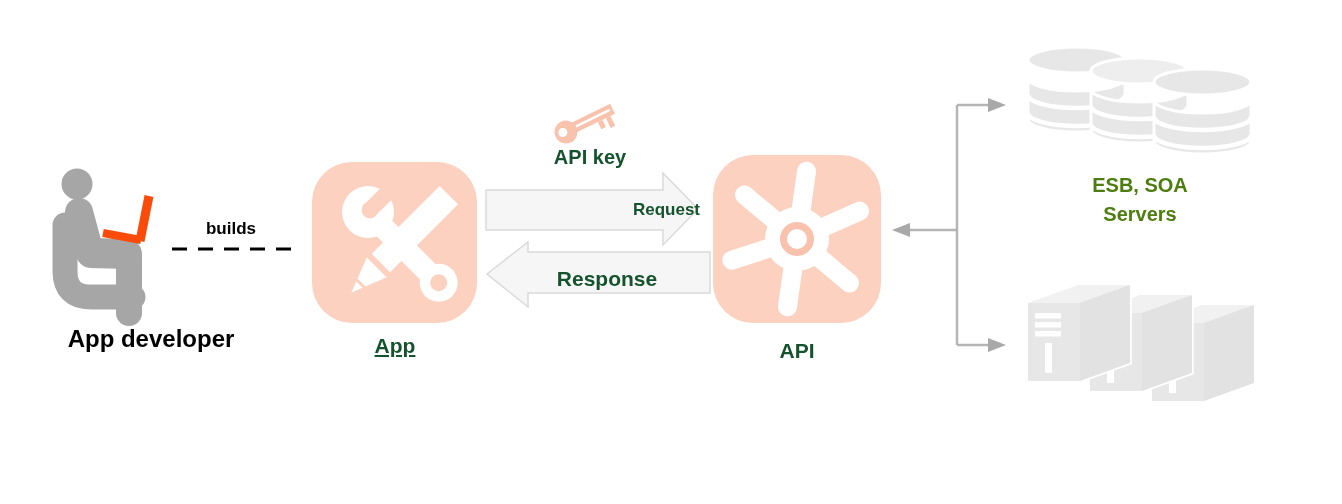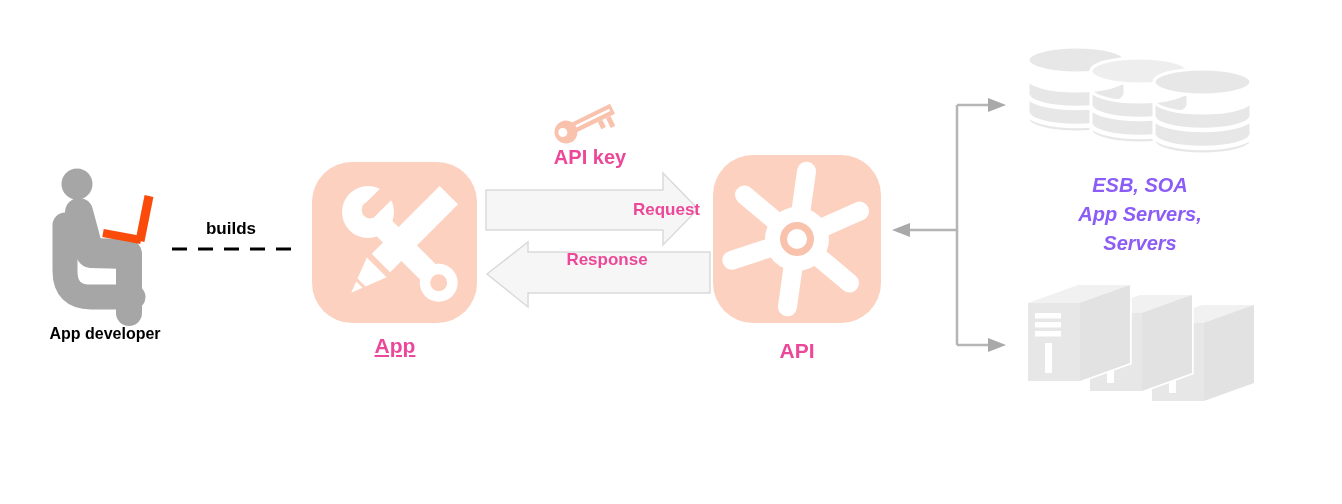--- a/index.html
+++ b/index.html
@@ -3,22 +3,22 @@
 <meta charset="utf-8">
 <style>
   html,body{margin:0;padding:0;background:#fff;}
   #canvas{
     position:relative;width:1342px;height:504px;background:#ffffff;
     font-family:"Liberation Sans", sans-serif;font-weight:bold;overflow:hidden;
   }
   .abs{position:absolute;}
   .lbl{position:absolute;text-align:center;font-weight:bold;}
   .lbl-black{color:#000000;}
-  .lbl-gray{color:#ec4899;}
-  .lbl-gray2{color:#8b5cf6;font-style:italic;}
+  .lbl-gray{color:#14532d;}
+  .lbl-gray2{color:#4d7c0f;}
   .icon-tile{
     position:absolute;background:#fcd1bf;border-radius:40px;
   }
   svg{display:block;}
 </style>
 </head>
 <body>
 
 <div id="canvas">
 
@@ -34,21 +34,21 @@
       <path d="M84,95 L84,150" stroke-width="26"></path>
     </g>
 
     <circle cx="32" cy="21" r="15.5" fill="#a6a6a6"></circle>
 
     <g fill="none" stroke="#fa4b0a">
       <path d="M58,70 L96,77" stroke-width="8"></path>
       <path d="M95,78 L104,33" stroke-width="9"></path>
     </g>
   </svg>
-  <div class="lbl lbl-black" style="left:0px;top:325px;width:210px;font-size:16px;">App developer</div>
+  <div class="lbl lbl-black" style="left:0px;top:325px;width:210px;font-size:24px;padding-left:46px;">App developer</div>
 
   <div class="lbl lbl-black" style="left:166px;top:219px;width:130px;font-size:17px;">builds</div>
   <svg class="abs" style="left:170px;top:246px;" width="136" height="8" viewBox="0 0 136 8">
     <line x1="2" y1="3" x2="131" y2="3" stroke="#000" stroke-width="3" stroke-dasharray="15 11"></line>
   </svg>
 
   <div class="icon-tile" style="left:312px;top:162px;width:165px;height:161px;">
     <svg width="165" height="161" viewBox="0 0 165 161">
 
       <g transform="translate(56,50) rotate(-45)">
@@ -79,21 +79,21 @@
       <circle cx="-3" cy="-1" r="4.5" fill="#fff"></circle>
     </g>
   </svg>
   <div class="lbl lbl-gray" style="left:520px;top:146px;width:140px;font-size:20px;">API key</div>
 
   <svg class="abs" style="left:480px;top:168px;" width="240" height="145" viewBox="0 0 240 145">
     <polygon points="6,22 183,22 183,5 218,41 183,77 183,62 6,62" fill="#f6f6f6" stroke="#dadada" stroke-width="1.5"></polygon>
     <polygon points="7,106 48,74 48,84 230,84 230,125 48,125 48,139" fill="#f6f6f6" stroke="#dadada" stroke-width="1.5"></polygon>
   </svg>
   <div class="lbl lbl-gray" style="left:490px;top:200px;width:210px;font-size:17px;text-align:right;">Request</div>
-  <div class="lbl lbl-gray" style="left:502px;top:250px;width:210px;font-size:17px;">Response</div>
+  <div class="lbl lbl-gray" style="left:502px;top:267px;width:210px;font-size:21px;">Response</div>
 
   <div class="icon-tile" style="left:713px;top:155px;width:168px;height:168px;">
     <svg width="168" height="168" viewBox="0 0 168 168">
       <g transform="translate(84,84)" fill="#fff">
         <rect transform="rotate(8)" x="-9.5" y="-78" width="19" height="72" rx="9.5"></rect>
         <rect transform="rotate(66)" x="-9.5" y="-78" width="19" height="72" rx="9.5"></rect>
         <rect transform="rotate(130)" x="-9.5" y="-78" width="19" height="72" rx="9.5"></rect>
         <rect transform="rotate(188)" x="-9.5" y="-78" width="19" height="72" rx="9.5"></rect>
         <rect transform="rotate(252)" x="-9.5" y="-78" width="19" height="72" rx="9.5"></rect>
         <rect transform="rotate(310)" x="-9.5" y="-78" width="19" height="72" rx="9.5"></rect>
@@ -133,21 +133,20 @@
       <g transform="translate(134,31)">
         <path d="M0,31 a48.5,13 0 0 0 97,0 L97,72 a48.5,13 0 0 1 -97,0 Z" fill="#e7e7e7" stroke="#fff" stroke-width="3"></path>
         <ellipse cx="48.5" cy="13" rx="48.5" ry="13" fill="#e7e7e7" stroke="#fff" stroke-width="3"></ellipse>
         <path d="M0,48 a48.5,13 0 0 0 97,0" fill="none" stroke="#fff" stroke-width="4.5"></path>
         <path d="M0,66 a48.5,13 0 0 0 97,0" fill="none" stroke="#fff" stroke-width="4.5"></path>
       </g>
     </g>
   </svg>
   <div class="lbl lbl-gray2" style="left:1015px;top:171px;width:250px;font-size:20px;line-height:29px;">
     <div>ESB, SOA</div>
-    <div>App Servers,</div>
     <div>Servers</div>
   </div>
 
   <svg class="abs" style="left:1020px;top:282px;" width="250" height="125" viewBox="0 0 250 125">
 
     <g transform="translate(132,23)">
       <polygon points="0,18 50,0 102,0 102,78 52,96 0,96" fill="#e7e7e7" stroke="#fff" stroke-width="3.5"></polygon>
       <polygon points="0,18 50,0 102,0 52,18" fill="#f1f1f1"></polygon>
       <polygon points="52,18 102,0 102,78 52,96" fill="#e2e2e2"></polygon>
       <rect x="0" y="18" width="52" height="78" fill="#e7e7e7"></rect>

